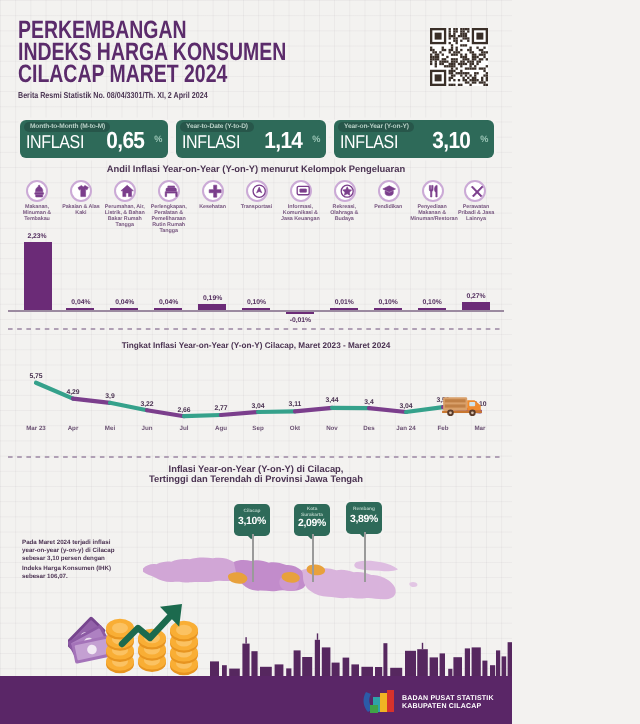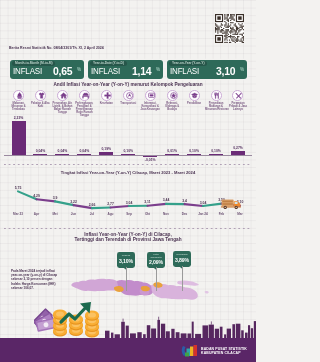--- a/index.html
+++ b/index.html
@@ -90,20 +90,25 @@
   #footer{left:0;top:337.5px;width:256px;height:25px;background:#5A2667;}
   #bpsname{position:absolute;left:201px;top:346.5px;font-size:3.5px;
         line-height:4.4px;color:#ffffff;font-weight:bold;letter-spacing:.1px;}
 </style>
 </head>
 <body>
 
 <div id="page">
   <div id="grid"></div>
 
+  <div id="title" class="abs">
+    <div>PERKEMBANGAN</div>
+    <div>INDEKS HARGA KONSUMEN</div>
+    <div>CILACAP MARET 2024</div>
+  </div>
   <div id="subtitle" class="abs">Berita Resmi Statistik No. 08/04/3301/Th. XI,  2 April 2024</div>
 
   <div id="qr" class="abs" style="left:215px;top:14px;width:29px;height:29px"><svg width="29" height="29" viewBox="0 0 25 25">
         <rect width="25" height="25" fill="#ffffff"></rect>
         <rect x="8" y="0" width="1" height="1" fill="#3a2f28"></rect>
         <rect x="10" y="0" width="1" height="1" fill="#3a2f28"></rect>
         <rect x="11" y="0" width="1" height="1" fill="#3a2f28"></rect>
         <rect x="13" y="0" width="1" height="1" fill="#3a2f28"></rect>
         <rect x="14" y="0" width="1" height="1" fill="#3a2f28"></rect>
         <rect x="15" y="0" width="1" height="1" fill="#3a2f28"></rect>

